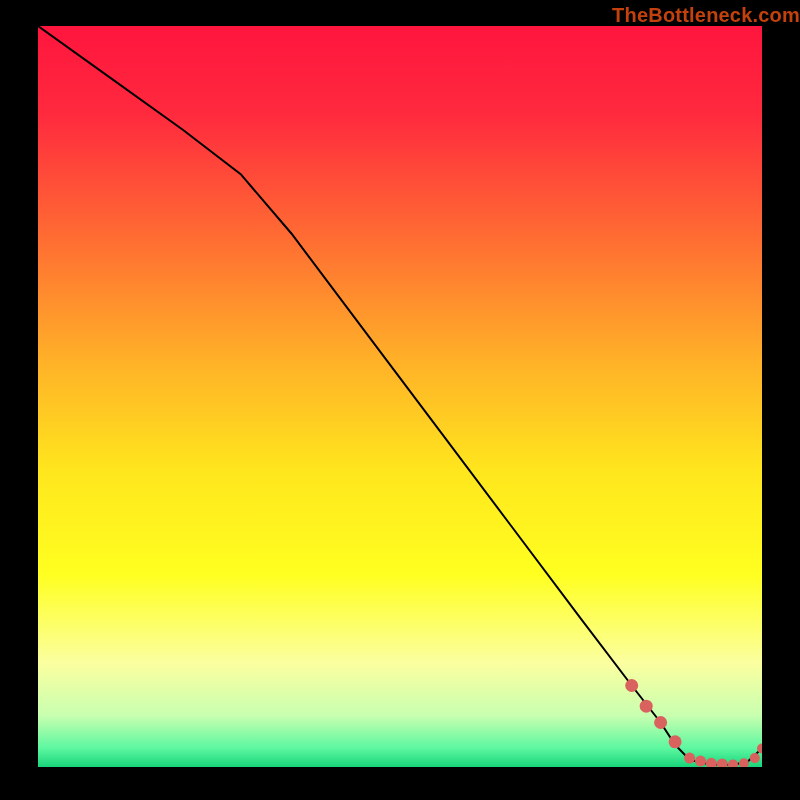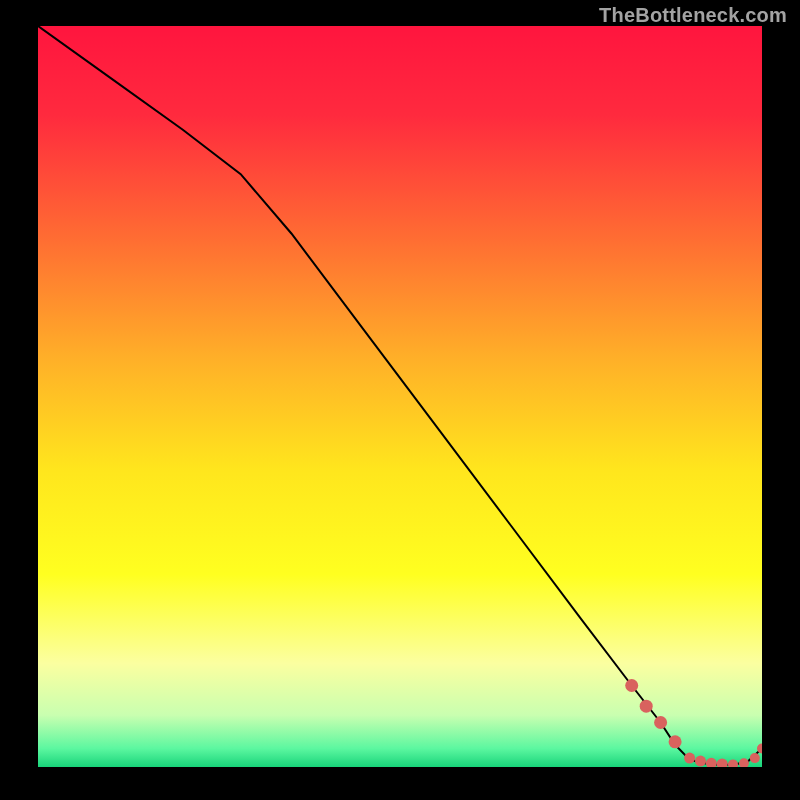--- a/index.html
+++ b/index.html
@@ -11,25 +11,25 @@
     overflow: hidden;
   }
   .stage {
     position: relative;
     width: 800px;
     height: 800px;
   }
   .watermark {
     position: absolute;
     top: 4px;
-    right: 13px;
+    right: 0;
     font-family: Arial, Helvetica, sans-serif;
     font-size: 20px;
     font-weight: 600;
-    color: #a3a3a3;
+    color: #c2410c;
     letter-spacing: 0.2px;
   }
   .plot {
     position: absolute;
     left: 38px;
     top: 26px;
     width: 724px;
     height: 741px;
   }
   svg { display: block; }

